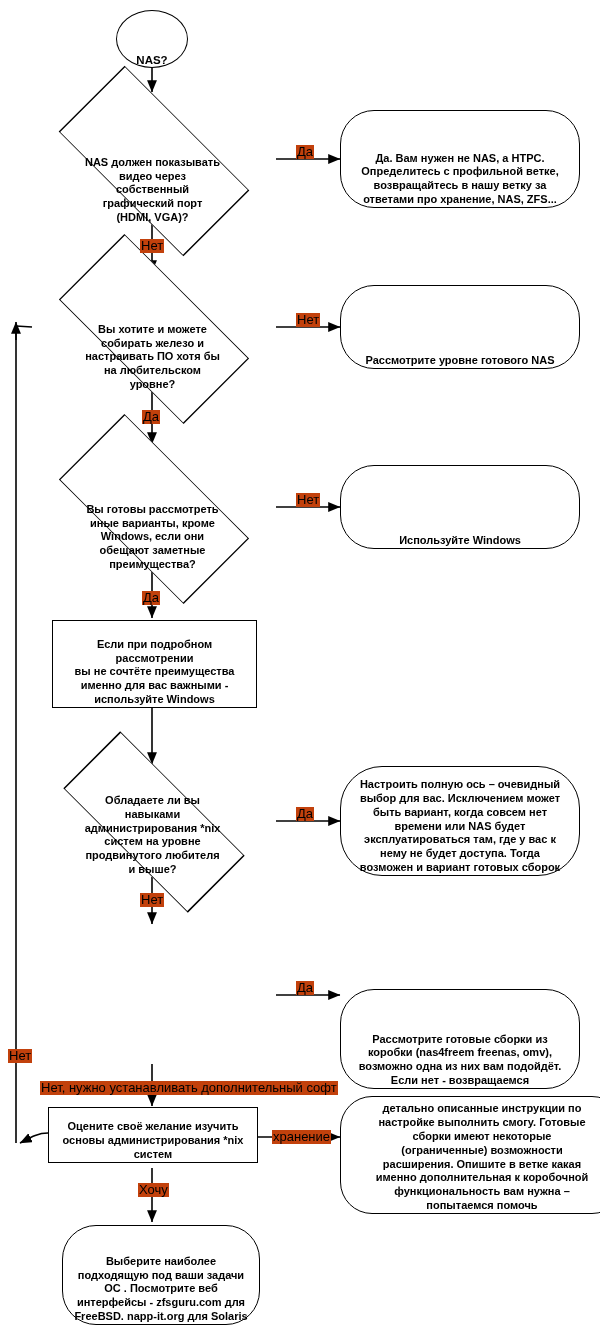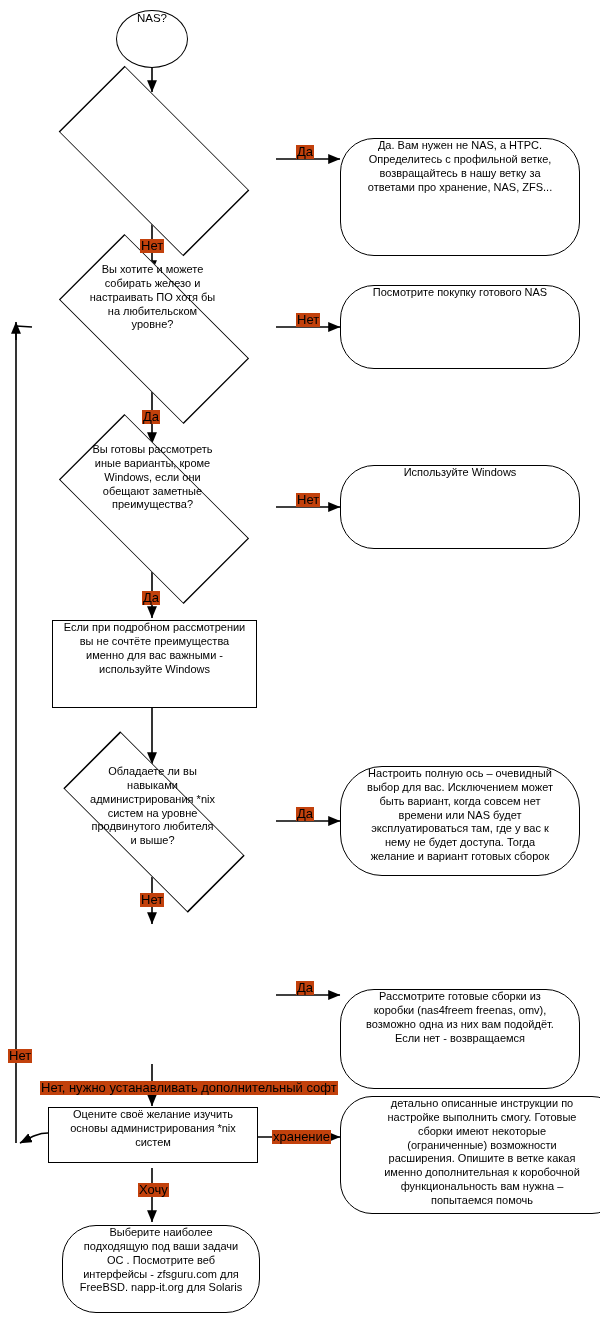--- a/index.html
+++ b/index.html
@@ -23,26 +23,27 @@
     left: 0;
     top: 0;
     width: 600px;
     height: 1340px;
     pointer-events: none;
   }
   .node {
     position: absolute;
     box-sizing: border-box;
     display: flex;
-    align-items: flex-start;
+    align-items: flex-end;
     justify-content: center;
     text-align: center;
     color: #000000;
     line-height: 1.26;
     z-index: 2;
+    font-weight: bold;
   }
   .node .txt {
     display: block;
     white-space: pre-line;
     padding: 0 6px;
   }
   
   .shape-circle {
     border: 1.6px solid #000;
     border-radius: 50%;
@@ -139,40 +140,45 @@
       <line x1="16" y1="326" x2="32" y2="327"></line>
     </g>
   </svg>
 
   <div class="node shape-circle" style="left:116px; top:10px; width:72px; height:58px;">
     <span class="txt">NAS?</span>
   </div>
 
   <div class="node shape-diamond" style="left:30px; top:95px; width:245px; height:130px;">
     <span class="dia-bg" style="width:124px; height:124px; margin-left:-62px; margin-top:-62px; transform: rotate(45deg) scale(1.40,0.74);"></span>
-  </div>
-
-  <div class="node shape-round" style="left:340px; top:110px; width:240px; height:118px;margin-top:28px;">
+    <span class="txt">NAS должен показывать
+видео через
+собственный
+графический порт
+(HDMI, VGA)?</span>
+  </div>
+
+  <div class="node shape-round" style="left:340px; top:110px; width:240px; height:98px;">
     <span class="txt">Да. Вам нужен не NAS, а HTPC.
 Определитесь с профильной ветке,
 возвращайтесь в нашу ветку за
 ответами про хранение, NAS, ZFS...</span>
   </div>
 
   <div class="node shape-diamond" style="left:30px; top:263px; width:245px; height:129px;">
     <span class="dia-bg" style="width:124px; height:124px; margin-left:-62px; margin-top:-62px; transform: rotate(45deg) scale(1.40,0.735);"></span>
     <span class="txt">Вы хотите и можете
 собирать железо и
 настраивать ПО хотя бы
 на любительском
 уровне?</span>
   </div>
 
   <div class="node shape-round" style="left:340px; top:285px; width:240px; height:84px;">
-    <span class="txt">Посмотрите покупку готового NAS</span>
+    <span class="txt">Рассмотрите уровне готового NAS</span>
   </div>
 
   <div class="node shape-diamond" style="left:30px; top:443px; width:245px; height:129px;">
     <span class="dia-bg" style="width:124px; height:124px; margin-left:-62px; margin-top:-62px; transform: rotate(45deg) scale(1.40,0.735);"></span>
     <span class="txt">Вы готовы рассмотреть
 иные варианты, кроме
 Windows, если они
 обещают заметные
 преимущества?</span>
   </div>
@@ -198,21 +204,21 @@
 и выше?</span>
   </div>
 
   <div class="node shape-round" style="left:340px; top:766px; width:240px; height:110px; border-radius:42px;">
     <span class="txt">Настроить полную ось – очевидный
 выбор для вас. Исключением может
 быть вариант, когда совсем нет
 времени или NAS будет
 эксплуатироваться там, где у вас к
 нему не будет доступа. Тогда
-желание и вариант готовых сборок</span>
+возможен и вариант готовых сборок</span>
   </div>
 
 
   <div class="node shape-round" style="left:340px; top:945px; width:240px; height:100px;margin-top:44px;">
     <span class="txt">Рассмотрите готовые сборки из
 коробки (nas4freem freenas, omv),
 возможно одна из них вам подойдёт.
 Если нет - возвращаемся</span>
   </div>
 
@@ -226,21 +232,21 @@
     <span class="txt">детально описанные инструкции по
 настройке выполнить смогу. Готовые
 сборки имеют некоторые
 (ограниченные) возможности
 расширения. Опишите в ветке какая
 именно дополнительная к коробочной
 функциональность вам нужна –
 попытаемся помочь</span>
   </div>
 
-  <div class="node shape-round" style="left:62px; top:1225px; width:198px; height:88px;">
+  <div class="node shape-round" style="left:62px; top:1225px; width:198px; height:100px;">
     <span class="txt">Выберите наиболее
 подходящую под ваши задачи
 ОС . Посмотрите веб
 интерфейсы - zfsguru.com для
 FreeBSD.  napp-it.org для Solaris</span>
   </div>
 
   <span class="edge-label" style="left:296px; top:145px;">Да</span>
   <span class="edge-label" style="left:140px; top:239px;">Нет</span>
 

